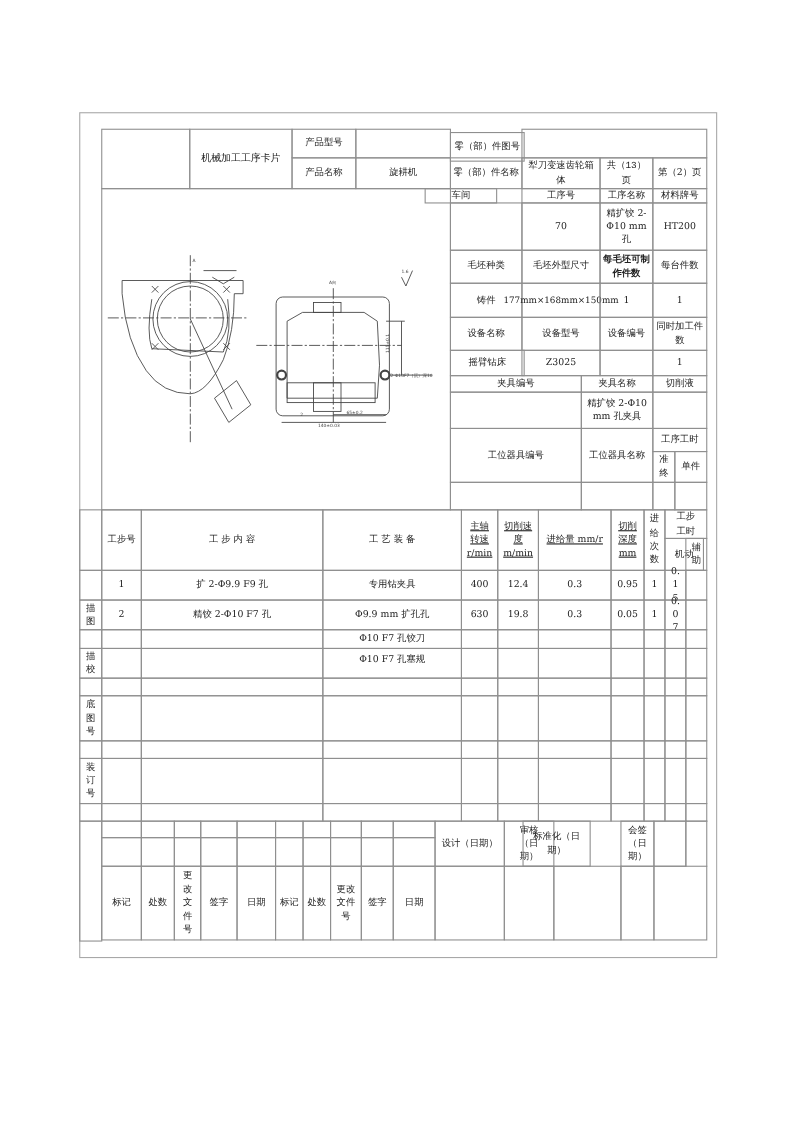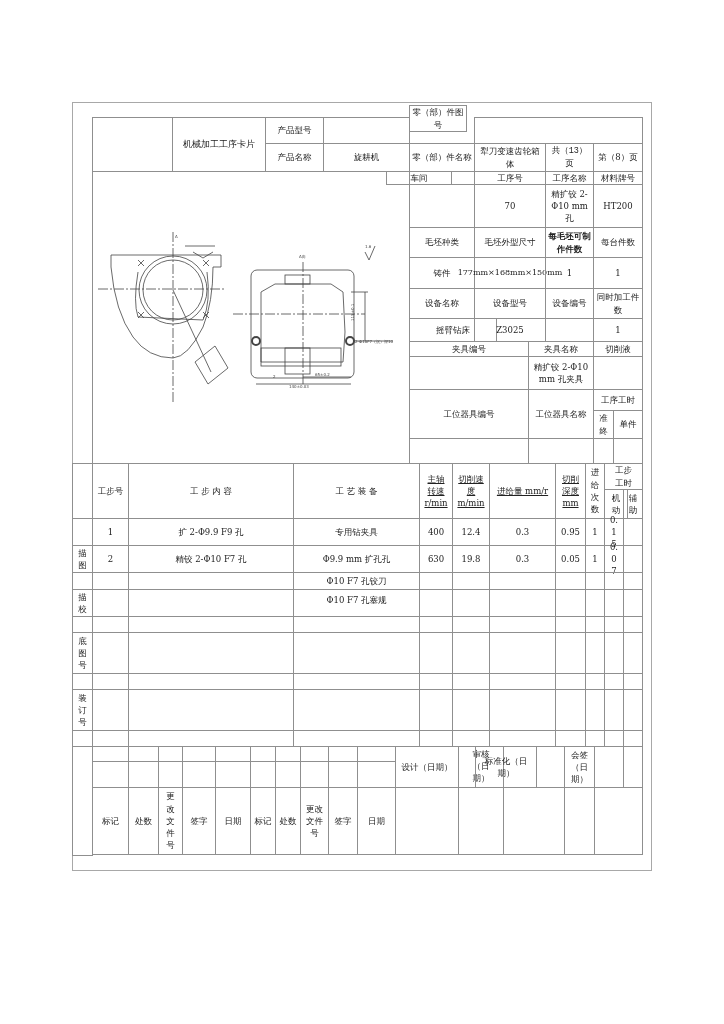--- a/index.html
+++ b/index.html
@@ -16,26 +16,26 @@
 
 <div class="frame" style="left:72px;top:102px;width:580px;height:769px;"></div>
 
 <div class="c" style="left:92px;top:117px;width:81px;height:55px;"></div>
 <div class="c" style="left:172px;top:117px;width:94px;height:55px;font-size:9px;">机械加工工序卡片</div>
 <div class="c" style="left:265px;top:117px;width:59px;height:27px;">产品型号</div>
 <div class="c" style="left:323px;top:117px;width:87px;height:27px;"></div>
 <div class="c" style="left:265px;top:143px;width:59px;height:29px;">产品名称</div>
 <div class="c" style="left:323px;top:143px;width:87px;height:29px;">旋耕机</div>
 
-<div class="c" style="left:409px;top:105px;width:58px;height:27px;">零（部）件图号</div>
+<div class="c" style="left:409px;top:120px;width:68px;height:27px;">零（部）件图号</div>
 <div class="c" style="left:474px;top:117px;width:169px;height:27px;"></div>
 <div class="c" style="left:409px;top:143px;width:66px;height:29px;">零（部）件名称</div>
 <div class="c" style="left:474px;top:143px;width:72px;height:29px;">犁刀变速齿轮箱体</div>
 <div class="c" style="left:545px;top:143px;width:49px;height:29px;font-family:Liberation Mono, monospace;">共（13）页</div>
-<div class="c" style="left:593px;top:143px;width:50px;height:29px;">第（8）页</div>
+<div class="c" style="left:593px;top:143px;width:50px;height:29px;">第（2）页</div>
 
 <div class="c" style="left:92px;top:171px;width:318px;height:293px;">
   <svg width="316" height="291" viewBox="0 0 316 291" style="position:absolute;left:0;top:0;">
     <g stroke="#444" fill="none" stroke-width="0.8">
 
       <line x1="80" y1="60" x2="80" y2="232" stroke-dasharray="10,2,2,2"></line>
       <line x1="5" y1="117" x2="132" y2="117" stroke-dasharray="10,2,2,2"></line>
       <path d="M18,83 L128,83 L128,95 L120,95 Q120,130 110,155 Q95,185 80,186 Q55,186 40,165 Q22,140 18,95 Z"></path>
       <circle cx="80" cy="118" r="30"></circle>
       <circle cx="80" cy="118" r="34"></circle>
@@ -99,21 +99,21 @@
 <div class="c" style="left:409px;top:257px;width:66px;height:32px;">铸件</div>
 <div class="c" style="left:474px;top:257px;width:72px;height:32px;font-size:8px;">177mm×168mm×150mm</div>
 <div class="c" style="left:545px;top:257px;width:49px;height:32px;">1</div>
 <div class="c" style="left:593px;top:257px;width:50px;height:32px;">1</div>
 
 <div class="c" style="left:409px;top:288px;width:66px;height:31px;">设备名称</div>
 <div class="c" style="left:474px;top:288px;width:72px;height:31px;">设备型号</div>
 <div class="c" style="left:545px;top:288px;width:49px;height:31px;">设备编号</div>
 <div class="c" style="left:593px;top:288px;width:50px;height:31px;">同时加工件数</div>
 
-<div class="c" style="left:409px;top:318px;width:88px;height:24px;">摇臂钻床</div>
+<div class="c" style="left:409px;top:318px;width:68px;height:24px;">摇臂钻床</div>
 <div class="c" style="left:474px;top:318px;width:72px;height:24px;">Z3025</div>
 <div class="c" style="left:545px;top:318px;width:49px;height:24px;"></div>
 <div class="c" style="left:593px;top:318px;width:50px;height:24px;">1</div>
 
 <div class="c" style="left:409px;top:341px;width:120px;height:16px;">夹具编号</div>
 <div class="c" style="left:528px;top:341px;width:66px;height:16px;">夹具名称</div>
 <div class="c" style="left:593px;top:341px;width:50px;height:16px;">切削液</div>
 
 <div class="c" style="left:409px;top:356px;width:120px;height:34px;"></div>
 <div class="c" style="left:528px;top:356px;width:66px;height:34px;">精扩铰 2-Φ10 mm 孔夹具</div>
@@ -133,21 +133,21 @@
 <div class="c" style="left:72px;top:463px;width:21px;height:56px;"></div>
 <div class="c" style="left:92px;top:463px;width:37px;height:56px;">工步号</div>
 <div class="c" style="left:128px;top:463px;width:166px;height:56px;">工 步 内 容</div>
 <div class="c" style="left:293px;top:463px;width:127px;height:56px;">工 艺 装 备</div>
 <div class="c u" style="left:419px;top:463px;width:34px;height:56px;padding:1px 5px;">主轴转速 r/min</div>
 <div class="c u" style="left:452px;top:463px;width:38px;height:56px;padding:1px 5px;">切削速度 m/min</div>
 <div class="c u" style="left:489px;top:463px;width:67px;height:56px;padding:1px 4px;">进给量 mm/r</div>
 <div class="c u" style="left:555px;top:463px;width:31px;height:56px;padding:1px 4px;">切削深度 mm</div>
 <div class="c" style="left:585px;top:463px;width:20px;height:56px;padding:1px 5px;">进给次数</div>
 <div class="c" style="left:604px;top:463px;width:39px;height:27px;padding:1px 6px;">工步工时</div>
-<div class="c" style="left:604px;top:489px;width:24px;height:30px;padding:1px 5px;">机动</div>
+<div class="c" style="left:604px;top:489px;width:36px;height:30px;padding:1px 5px;">机动</div>
 <div class="c" style="left:623px;top:489px;width:20px;height:30px;padding:1px 5px;">辅助</div>
 
 <div class="c" style="left:72px;top:518px;width:21px;height:28px;"></div>
 <div class="c" style="left:92px;top:518px;width:37px;height:28px;">1</div>
 <div class="c" style="left:128px;top:518px;width:166px;height:28px;">扩 2-Φ9.9 F9 孔</div>
 <div class="c" style="left:293px;top:518px;width:127px;height:28px;">专用钻夹具</div>
 <div class="c" style="left:419px;top:518px;width:34px;height:28px;">400</div>
 <div class="c" style="left:452px;top:518px;width:38px;height:28px;">12.4</div>
 <div class="c" style="left:489px;top:518px;width:67px;height:28px;">0.3</div>
 <div class="c" style="left:555px;top:518px;width:31px;height:28px;">0.95</div>

